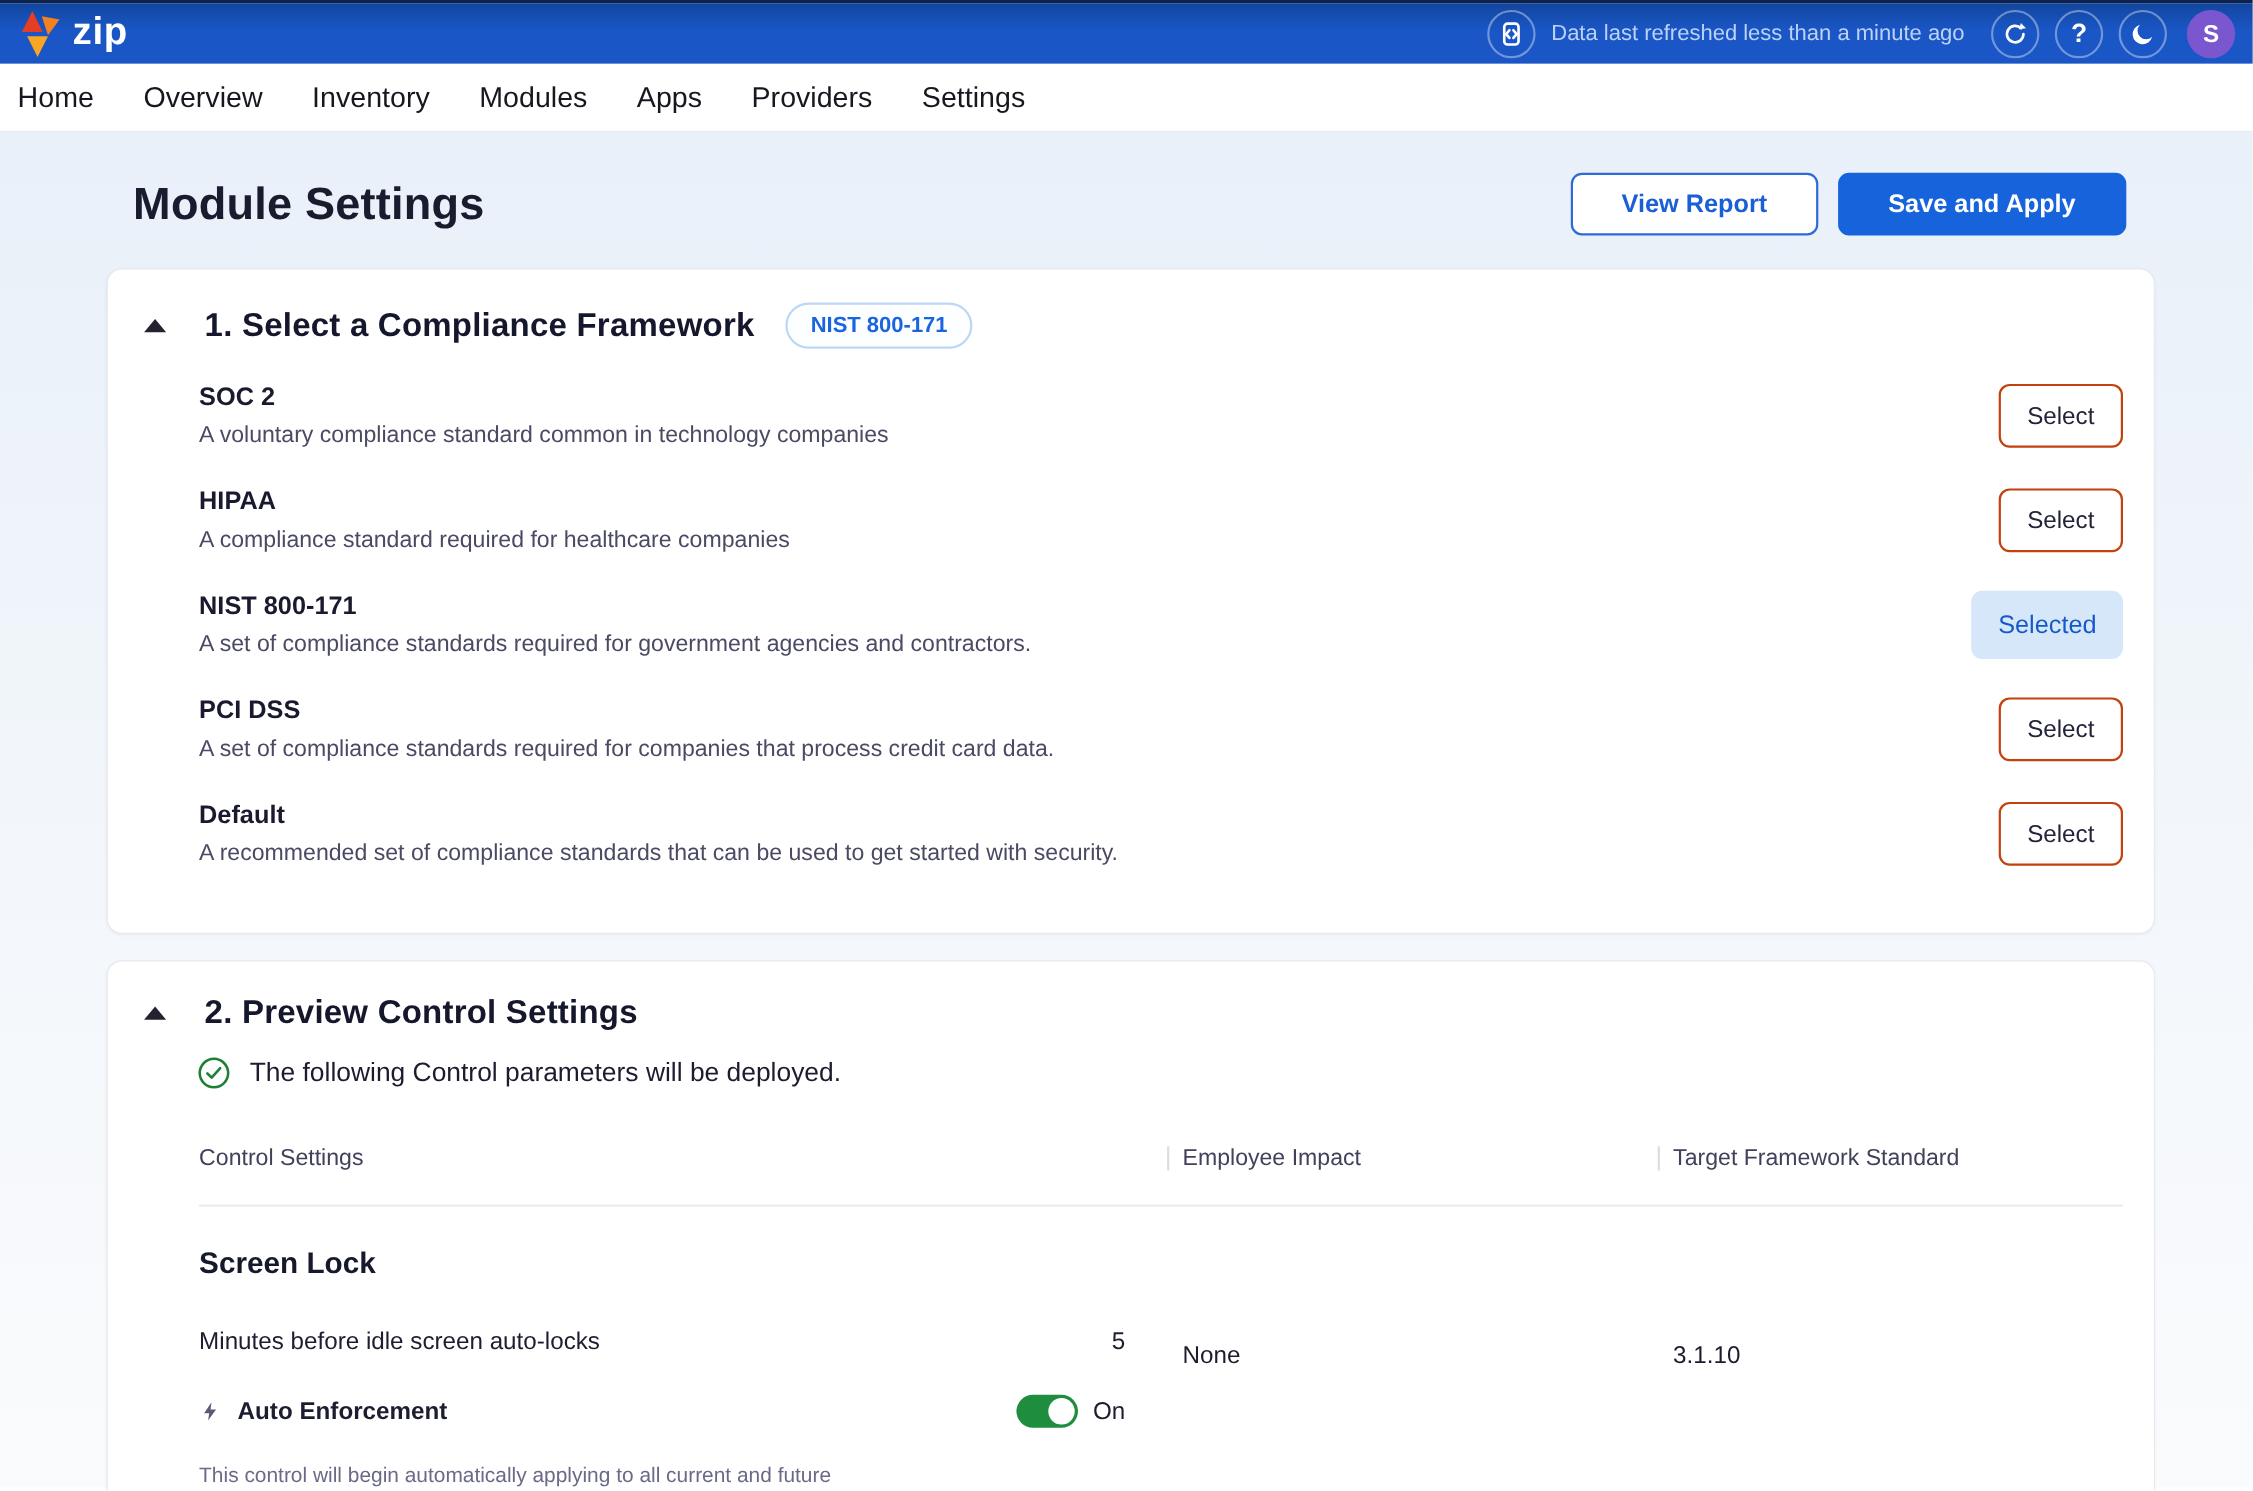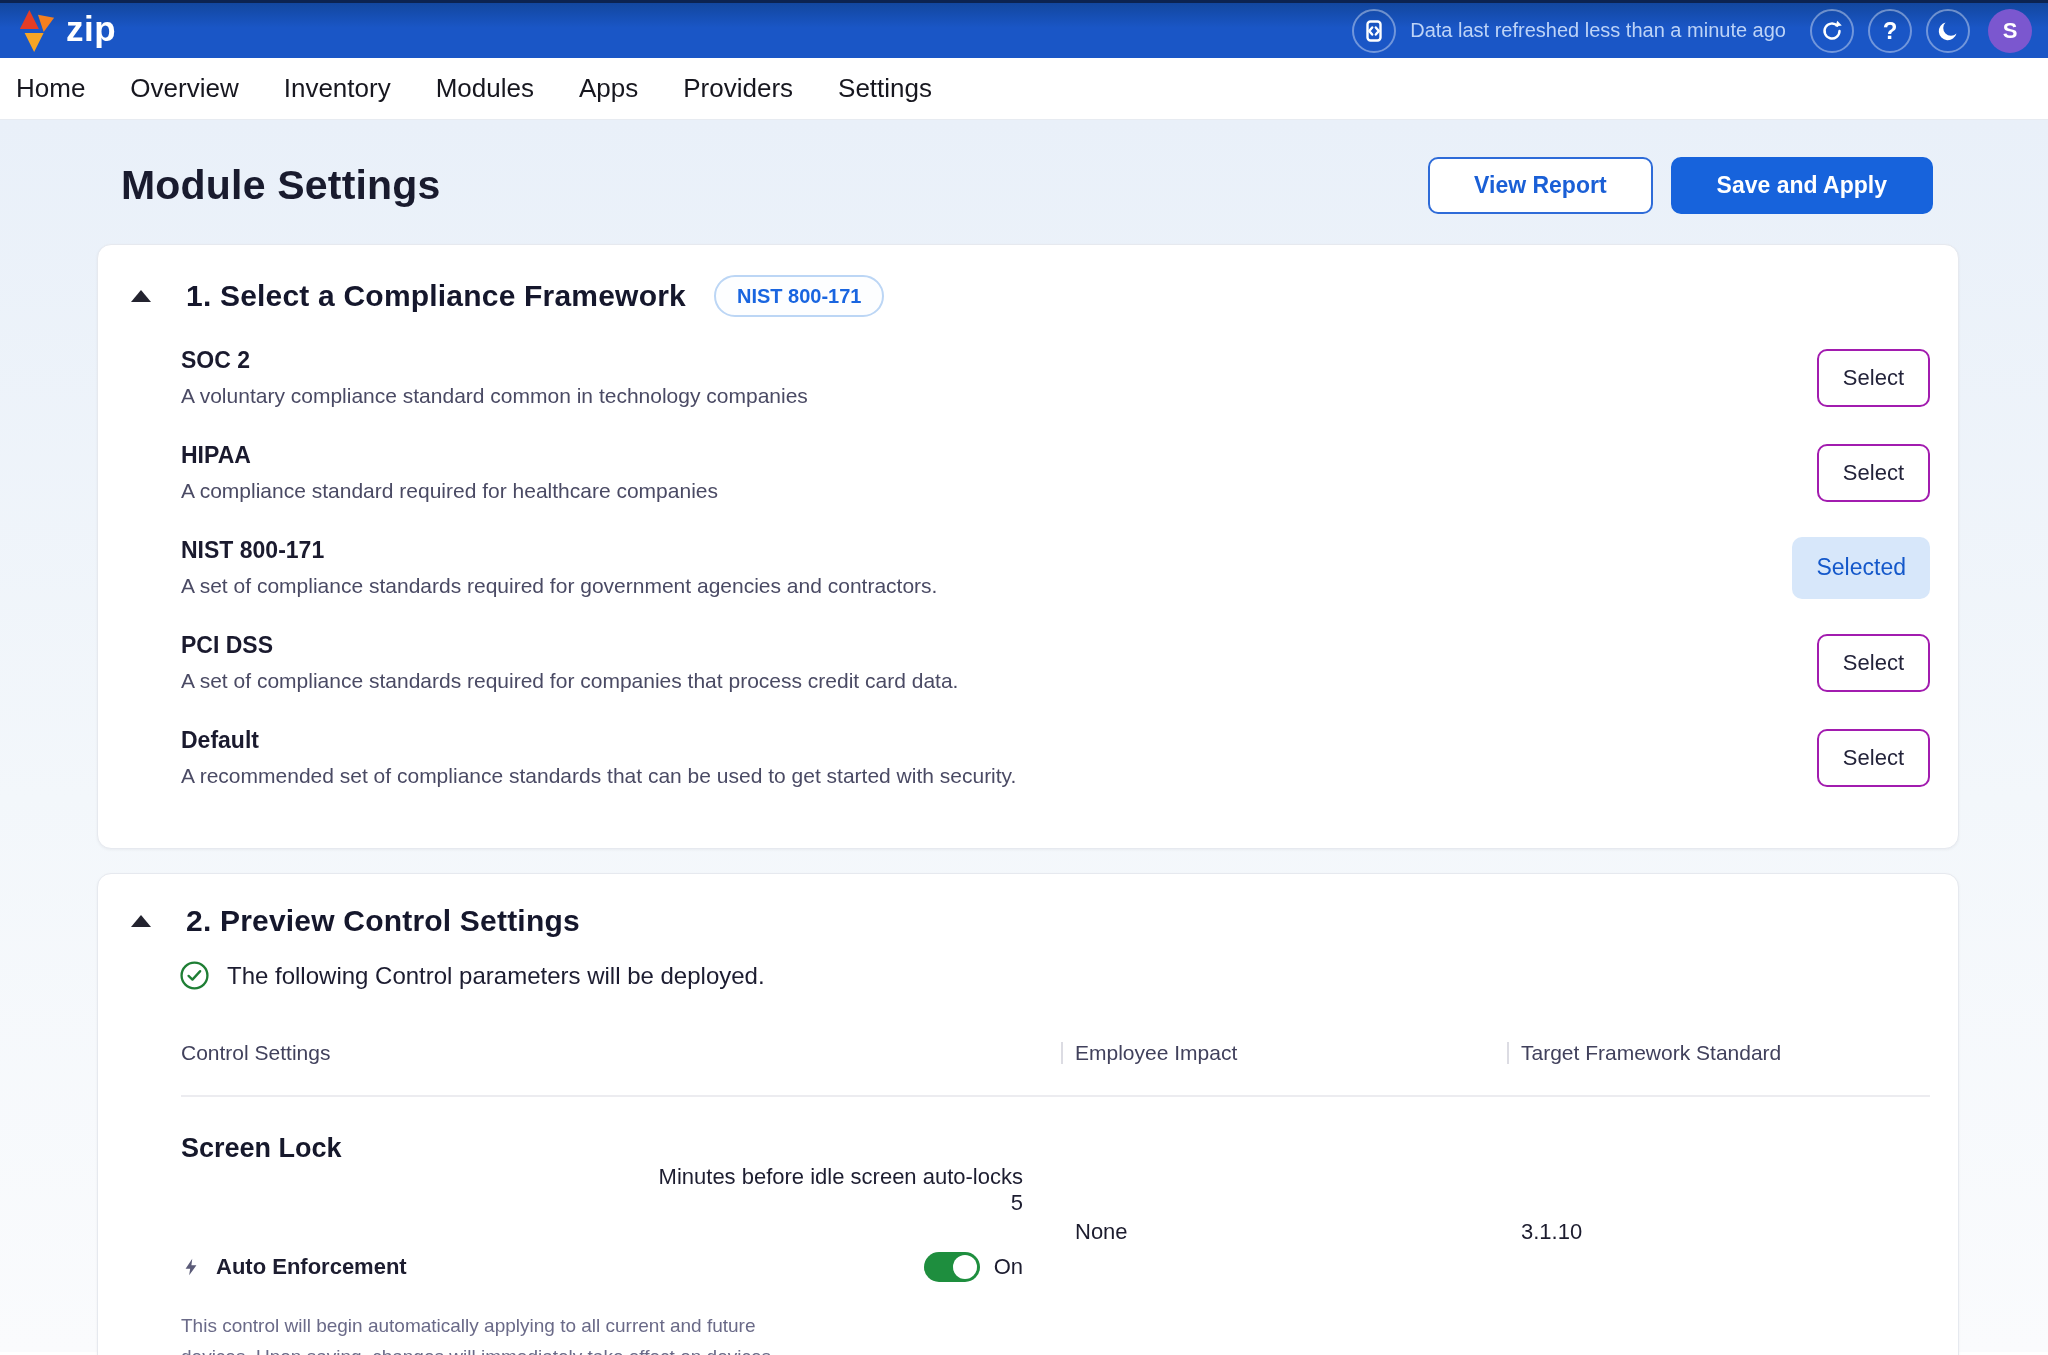--- a/index.html
+++ b/index.html
@@ -99,21 +99,21 @@
   .framework-list { margin: 28px 0 16px 50px; }
   .framework-row {
     display: flex; align-items: center; justify-content: space-between;
     margin-bottom: 30px;
   }
   .framework-row:last-child { margin-bottom: 6px; }
   .fw-name { font-size: 23px; font-weight: 600; color: #1a1a2e; line-height: 30px; margin-bottom: 7px; }
   .fw-desc { font-size: 21px; font-weight: 400; color: #4a4a64; line-height: 28px; }
   .btn-select {
     min-width: 102px; height: 58px; border-radius: 10px;
-    background: #fff; border: 2px solid #a21caf; color: #23233a;
+    background: #fff; border: 2px solid #c2410c; color: #23233a;
     font-size: 22px; font-weight: 500; padding: 0 24px; cursor: pointer;
     font-family: "Liberation Sans", sans-serif;
   }
   .btn-selected {
     min-width: 120px; height: 62px; border-radius: 10px;
     background: #d7e7fa; border: none; color: #1458ca;
     font-size: 23px; font-weight: 500; padding: 0 24px; cursor: pointer;
     font-family: "Liberation Sans", sans-serif;
   }
 
@@ -131,21 +131,21 @@
   .th.divided::before {
     content: ""; position: absolute; left: 0; top: 1px; bottom: 1px;
     width: 2px; background: #dcdce3;
   }
   .head-rule { border: none; border-top: 2px solid #ececf0; margin-top: 30px; }
 
   .control-row { display: grid; grid-template-columns: 880px 446px 1fr; padding-top: 36px; }
   .group-name { font-size: 27px; font-weight: 600; color: #16182b; }
   .param-row {
     display: flex; align-items: flex-end; justify-content: space-between;
-    padding-right: 38px; flex-direction: column;
+    margin-top: 42px; padding-right: 38px;
   }
   .param-label { font-size: 22px; color: #1d1d30; }
   .param-value { font-size: 22px; color: #1d1d30; }
   .enforce-row {
     display: flex; align-items: center; justify-content: space-between;
     margin-top: 36px; padding-right: 38px;
   }
   .enforce-left { display: flex; align-items: center; gap: 15px; }
   .enforce-label { font-size: 22px; font-weight: 700; color: #1d1d30; }
   .toggle-wrap { display: flex; align-items: center; gap: 14px; }

